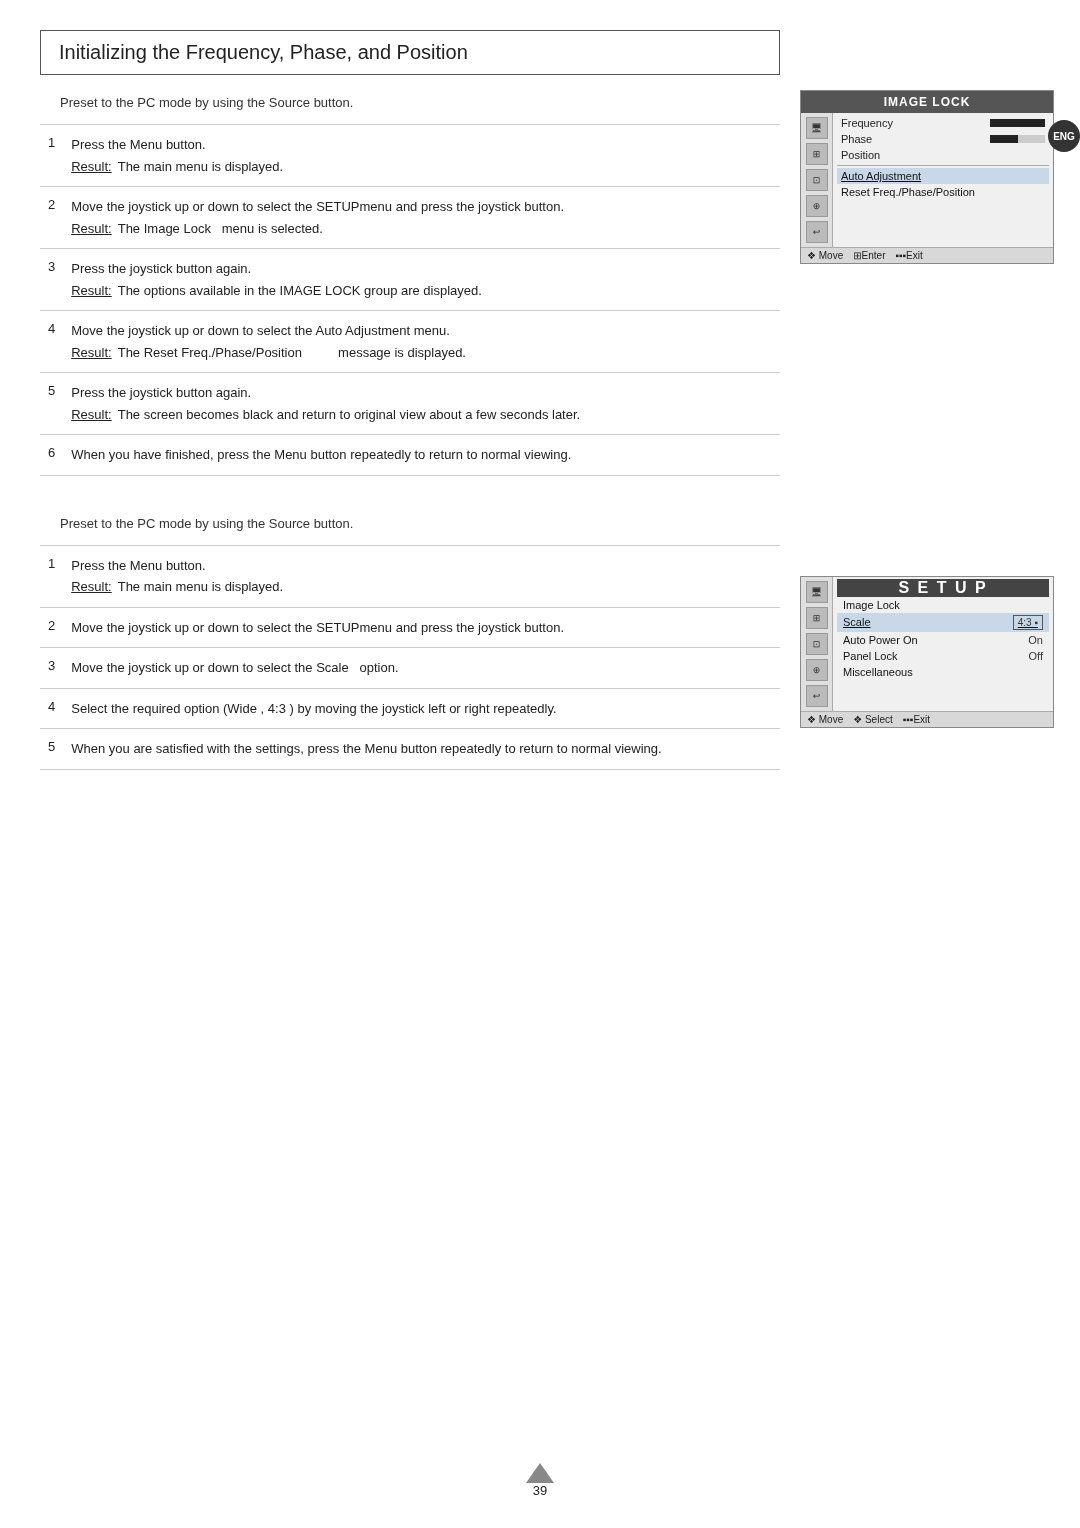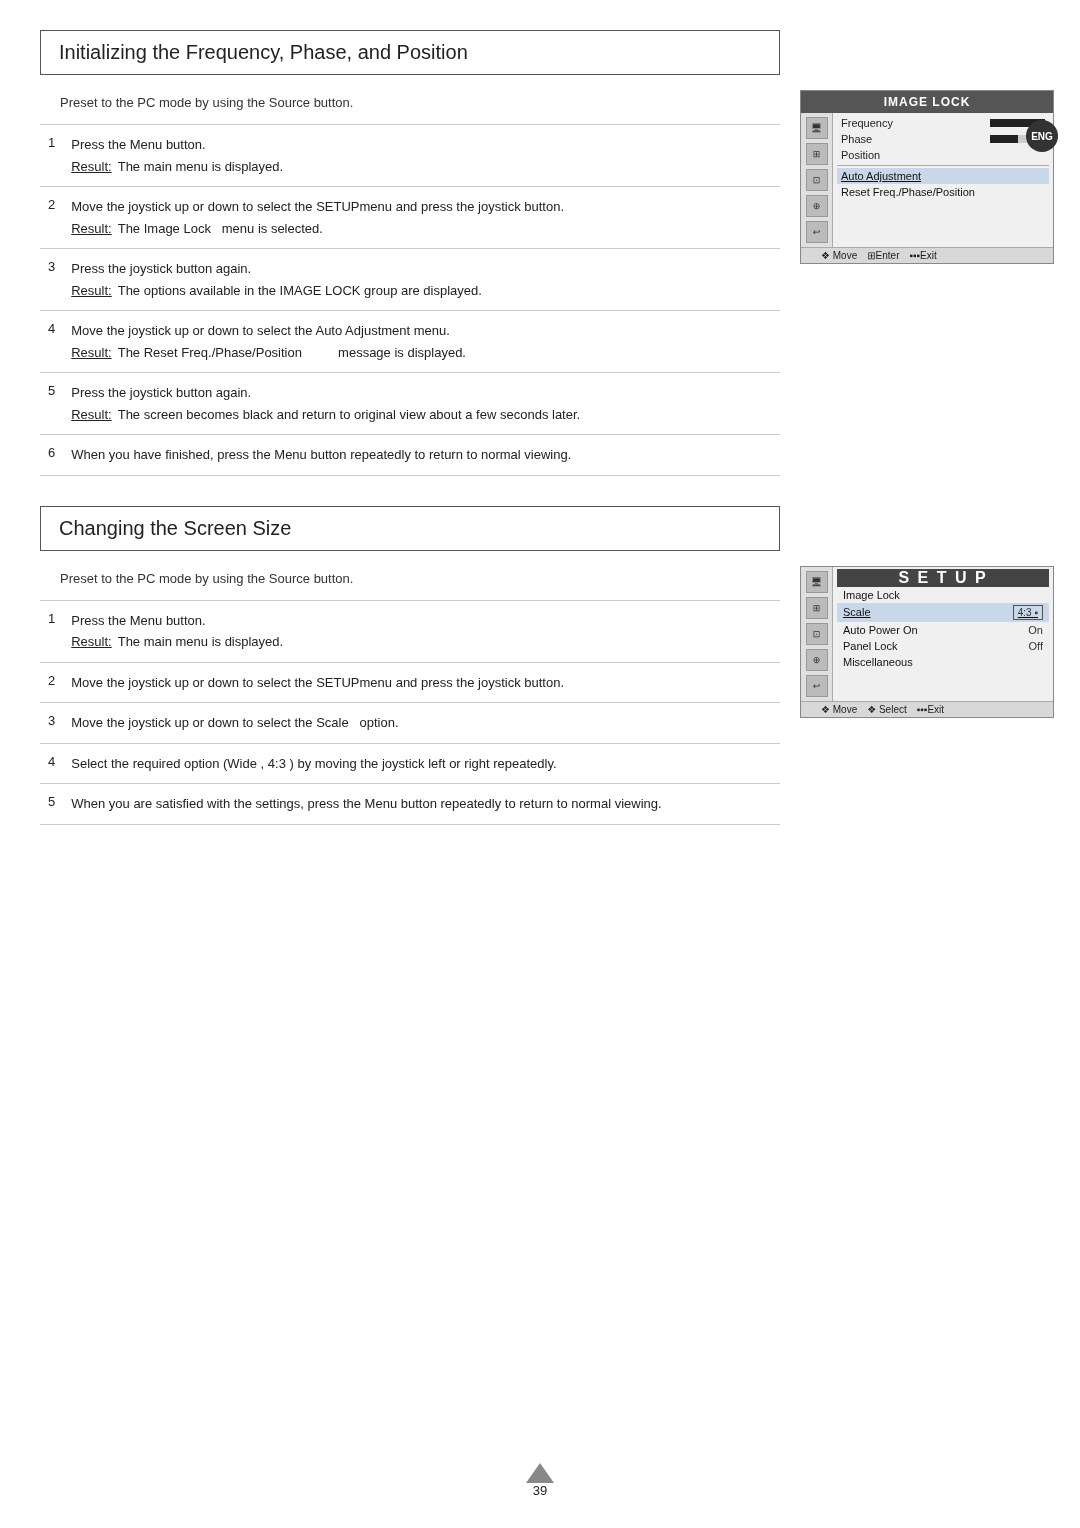--- a/index.html
+++ b/index.html
@@ -10,37 +10,37 @@
       color: #222;
       width: 1080px;
       min-height: 1528px;
       padding: 30px 40px 40px 40px;
       position: relative;
     }
 
     .eng-badge {
       position: absolute;
       top: 120px;
-      right: 22px;
+      right: 0;
       width: 32px;
       height: 32px;
       background: #333;
       border-radius: 50%;
       color: #fff;
       font-size: 10px;
       font-weight: bold;
       display: flex;
       align-items: center;
       justify-content: center;
     }
 
     .section {
       display: flex;
       gap: 20px;
-      margin-bottom: 30px;
+      margin-bottom: 40px;
     }
 
     .section-left {
       flex: 1;
       min-width: 0;
     }
 
     .section-right {
       width: 240px;
       flex-shrink: 0;
@@ -184,21 +184,21 @@
       width: 55px;
       height: 8px;
       background: linear-gradient(to right, #222 50%, #ccc 50%);
       display: inline-block;
       vertical-align: middle;
     }
 
     .osd-footer {
       background: #d8d8d8;
       border-top: 1px solid #aaa;
-      padding: 2px 20px;
+      padding: 2px 6px;
       font-size: 10px;
       display: flex;
       gap: 10px;
       color: #222;
     }
 
     .osd-footer span {
       white-space: nowrap;
     }
 
@@ -358,21 +358,20 @@
         <span>❖ Move</span>
         <span>⊞Enter</span>
         <span>▪▪▪Exit</span>
       </div>
     </div>
   </div>
 </div>
 
 <div class="section">
   <div class="section-left">
-    <div class="section-title">Changing the Screen Size</div>
     <p class="preset-note">Preset to the PC mode by using the Source  button.</p>
     <table class="steps-table">
       <tbody>
 
         <tr>
           <td class="step-num">1</td>
           <td class="step-content">
             <div>Press the Menu button.</div>
             <div class="result-line">
               <span class="result-label">Result:</span>

